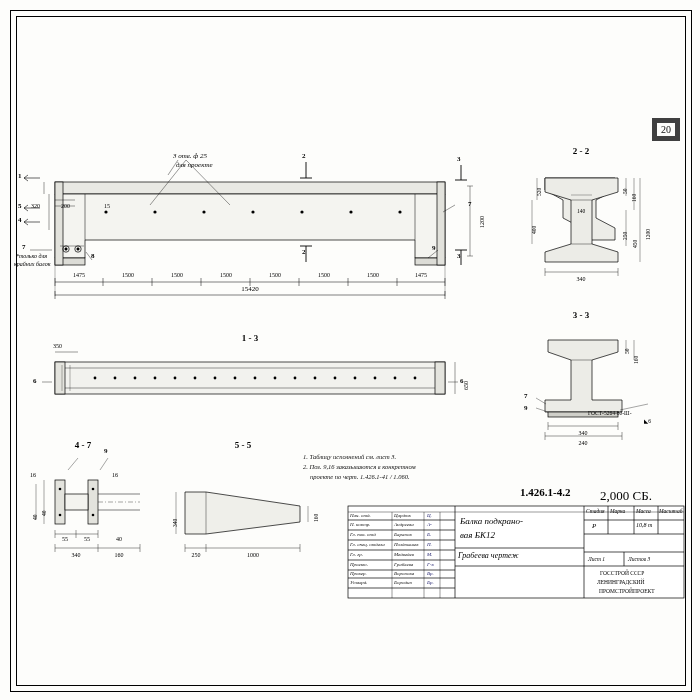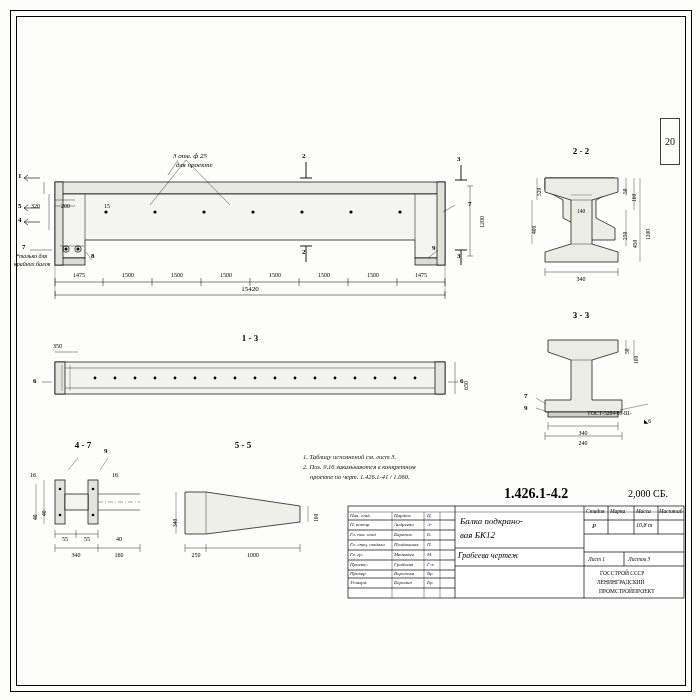--- a/index.html
+++ b/index.html
@@ -9,21 +9,21 @@
   .frame2{position:absolute;left:16px;top:16px;width:668px;height:668px;border:1px solid #000;}
   svg{position:absolute;left:0;top:0;width:700px;height:700px;}
   .lbl{position:absolute;font-family:"Liberation Serif",serif;font-size:7px;color:#000;white-space:nowrap;}
   .lbl.b{font-weight:bold;}
   .lbl.i{font-style:italic;}
   .c{transform:translateX(-50%);}
   .rot{transform-origin:left top;}
   .tiny{font-size:6px;}
   .vsm{font-size:5.5px;}
   .big{font-size:9px;}
-  .pagenum{position:absolute;right:20px;top:118px;border:1px solid #404040;padding:17px 4px;font-size:10px;font-weight:normal;}
+  .pagenum{position:absolute;right:20px;top:118px;border:5px solid #404040;padding:1px 4px;font-size:10px;font-weight:normal;}
   .notes{position:absolute;font-size:6.5px;line-height:9px;font-style:italic;}
   .tbcell{position:absolute;font-size:5px;font-style:italic;white-space:nowrap;}
   .sig{position:absolute;font-size:5px;font-style:italic;color:#1b1b6b;}
 </style>
 </head>
 <body>
 
 <div id="sheet">
   <div class="frame"></div>
   <div class="frame2"></div>
@@ -298,22 +298,22 @@
   <div class="lbl big b c" style="left:243px;top:440px;">5 - 5</div>
   <div class="lbl vsm rot" style="left:172px;top:527px;transform:rotate(-90deg);">340</div>
   <div class="lbl vsm rot" style="left:313px;top:522px;transform:rotate(-90deg);">160</div>
   <div class="lbl tiny c" style="left:196px;top:552px;">250</div>
   <div class="lbl tiny c" style="left:253px;top:552px;">1000</div>
 
   <div class="notes" style="left:303px;top:452px;width:210px;">1. Таблицу исполнений  см. лист 3.</div>
   <div class="notes" style="left:303px;top:462px;width:215px;">2. Поз. 9,16 заказываются в конкретном</div>
   <div class="notes" style="left:310px;top:472px;width:215px;">   проекте по черт. 1.426.1-41 / 1.060.</div>
 
-  <div class="lbl" style="left:504px;top:486px;font-size:14px;font-weight:bold;text-align:center;">1.426.1-4.2</div>
-  <div class="lbl" style="left:628px;top:488px;font-size:10px;">2,000 СБ.</div>
+  <div class="lbl" style="left:520px;top:486px;font-size:11px;font-weight:bold;text-align:center;">1.426.1-4.2</div>
+  <div class="lbl" style="left:600px;top:488px;font-size:13px;">2,000 СБ.</div>
 
   <div class="lbl i" style="left:460px;top:516px;font-size:9px;">Балка подкрано-</div>
   <div class="lbl i" style="left:460px;top:530px;font-size:9px;">вая БК12</div>
   <div class="lbl i" style="left:458px;top:551px;font-size:8px;">Грабеева  чертеж</div>
 
   <div class="lbl vsm i" style="left:586px;top:508px;">Стадия</div>
   <div class="lbl vsm i" style="left:610px;top:508px;">Марка</div>
   <div class="lbl vsm i" style="left:636px;top:508px;">Масса</div>
   <div class="lbl vsm i" style="left:659px;top:508px;">Масштаб</div>
   <div class="lbl i" style="left:592px;top:522px;font-size:7px;">Р</div>

